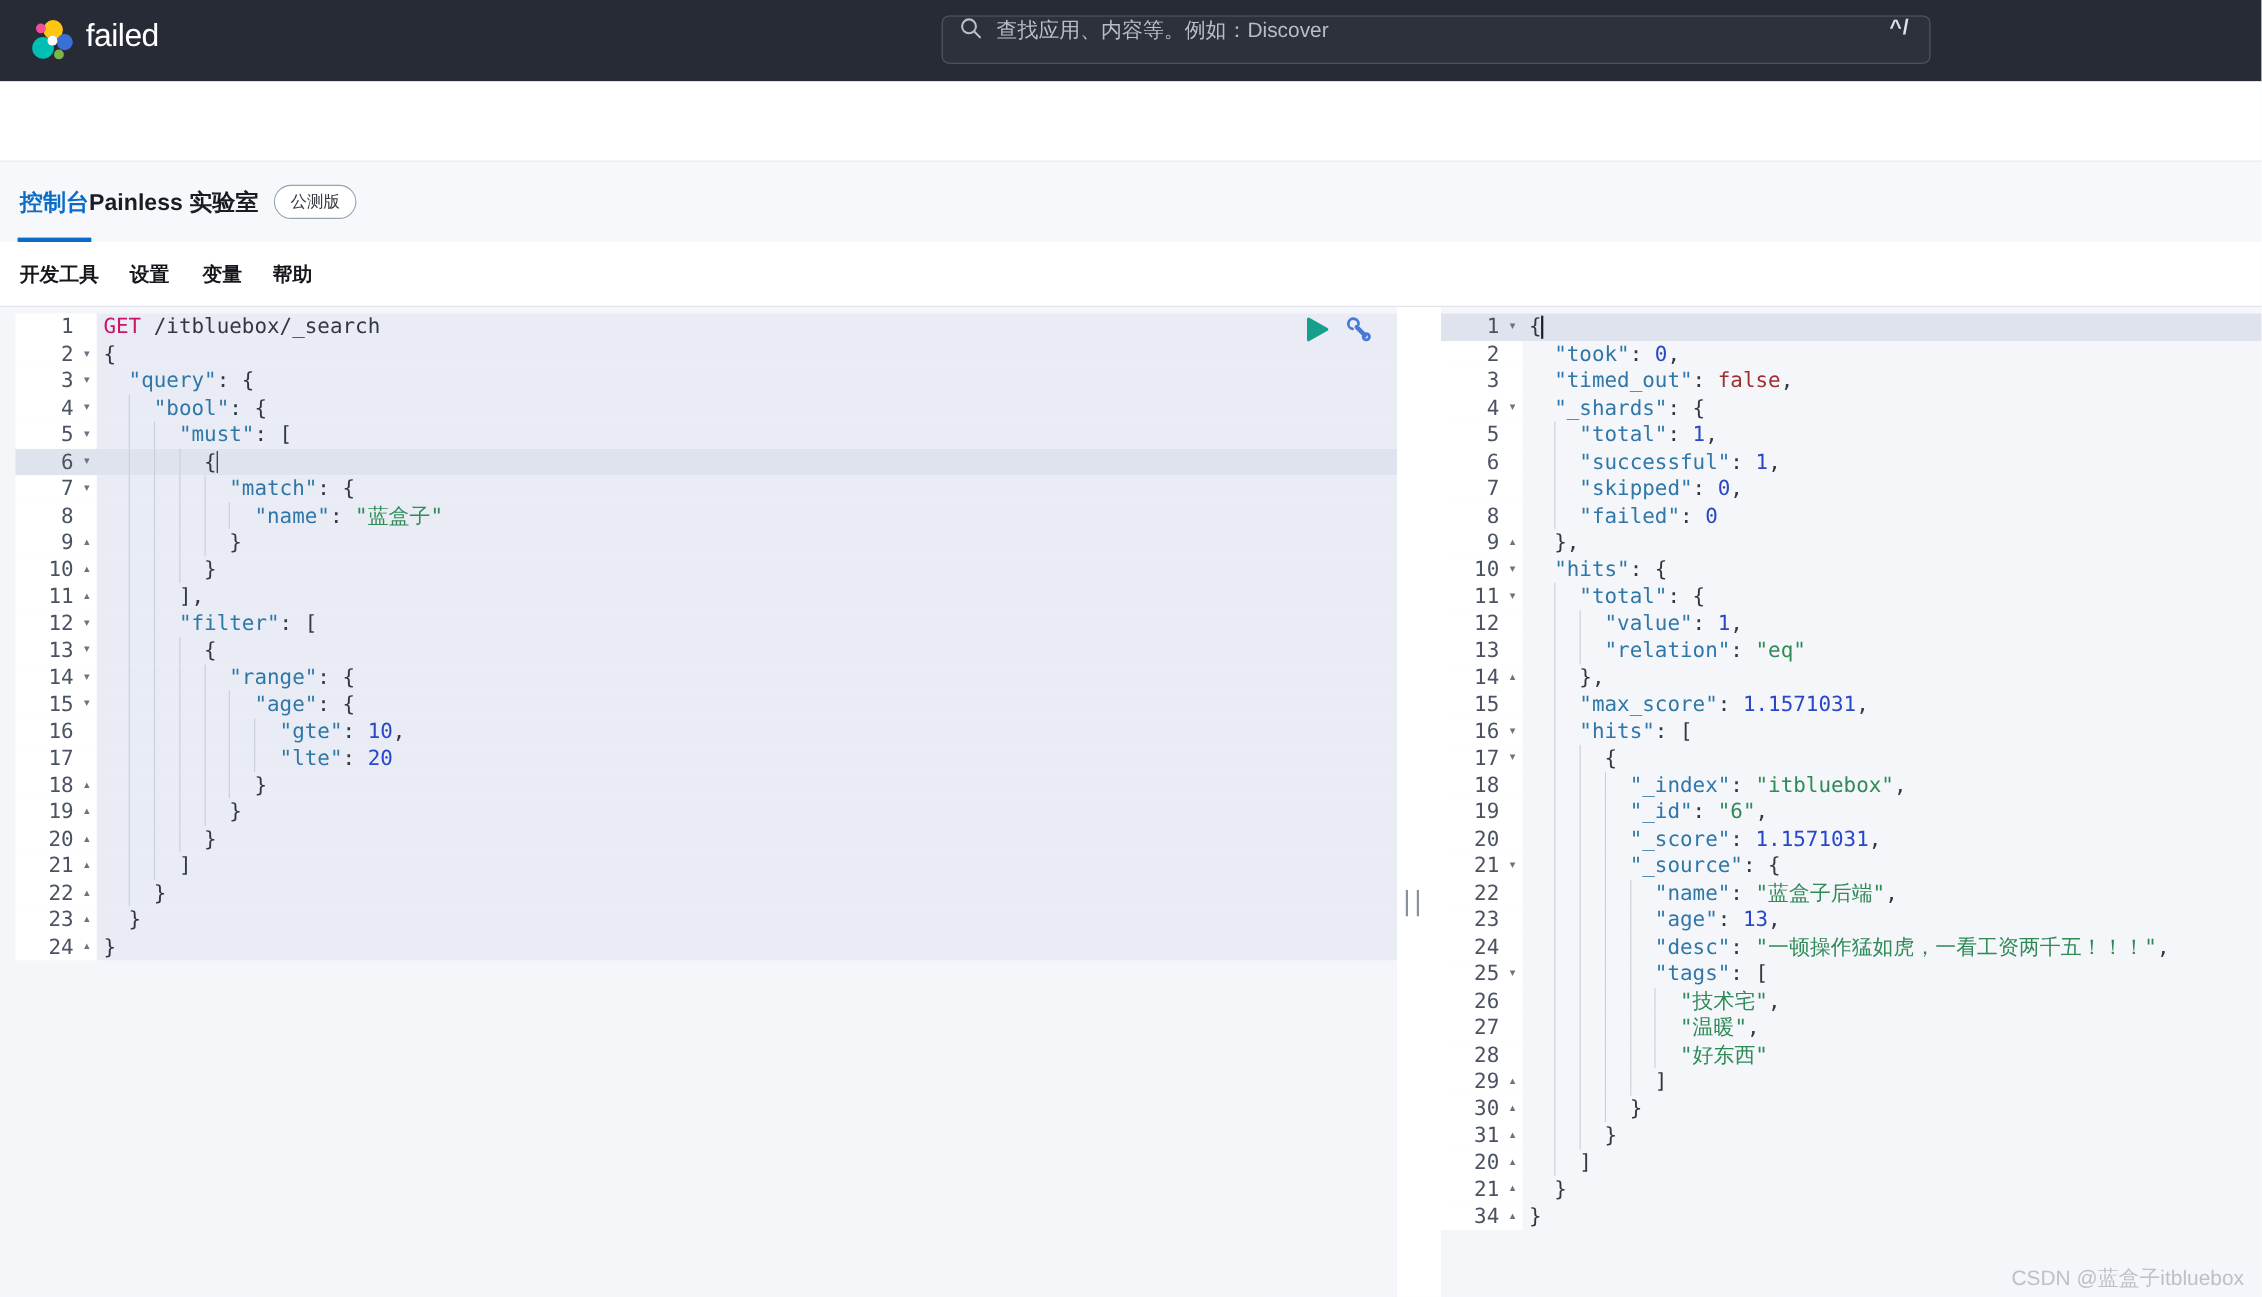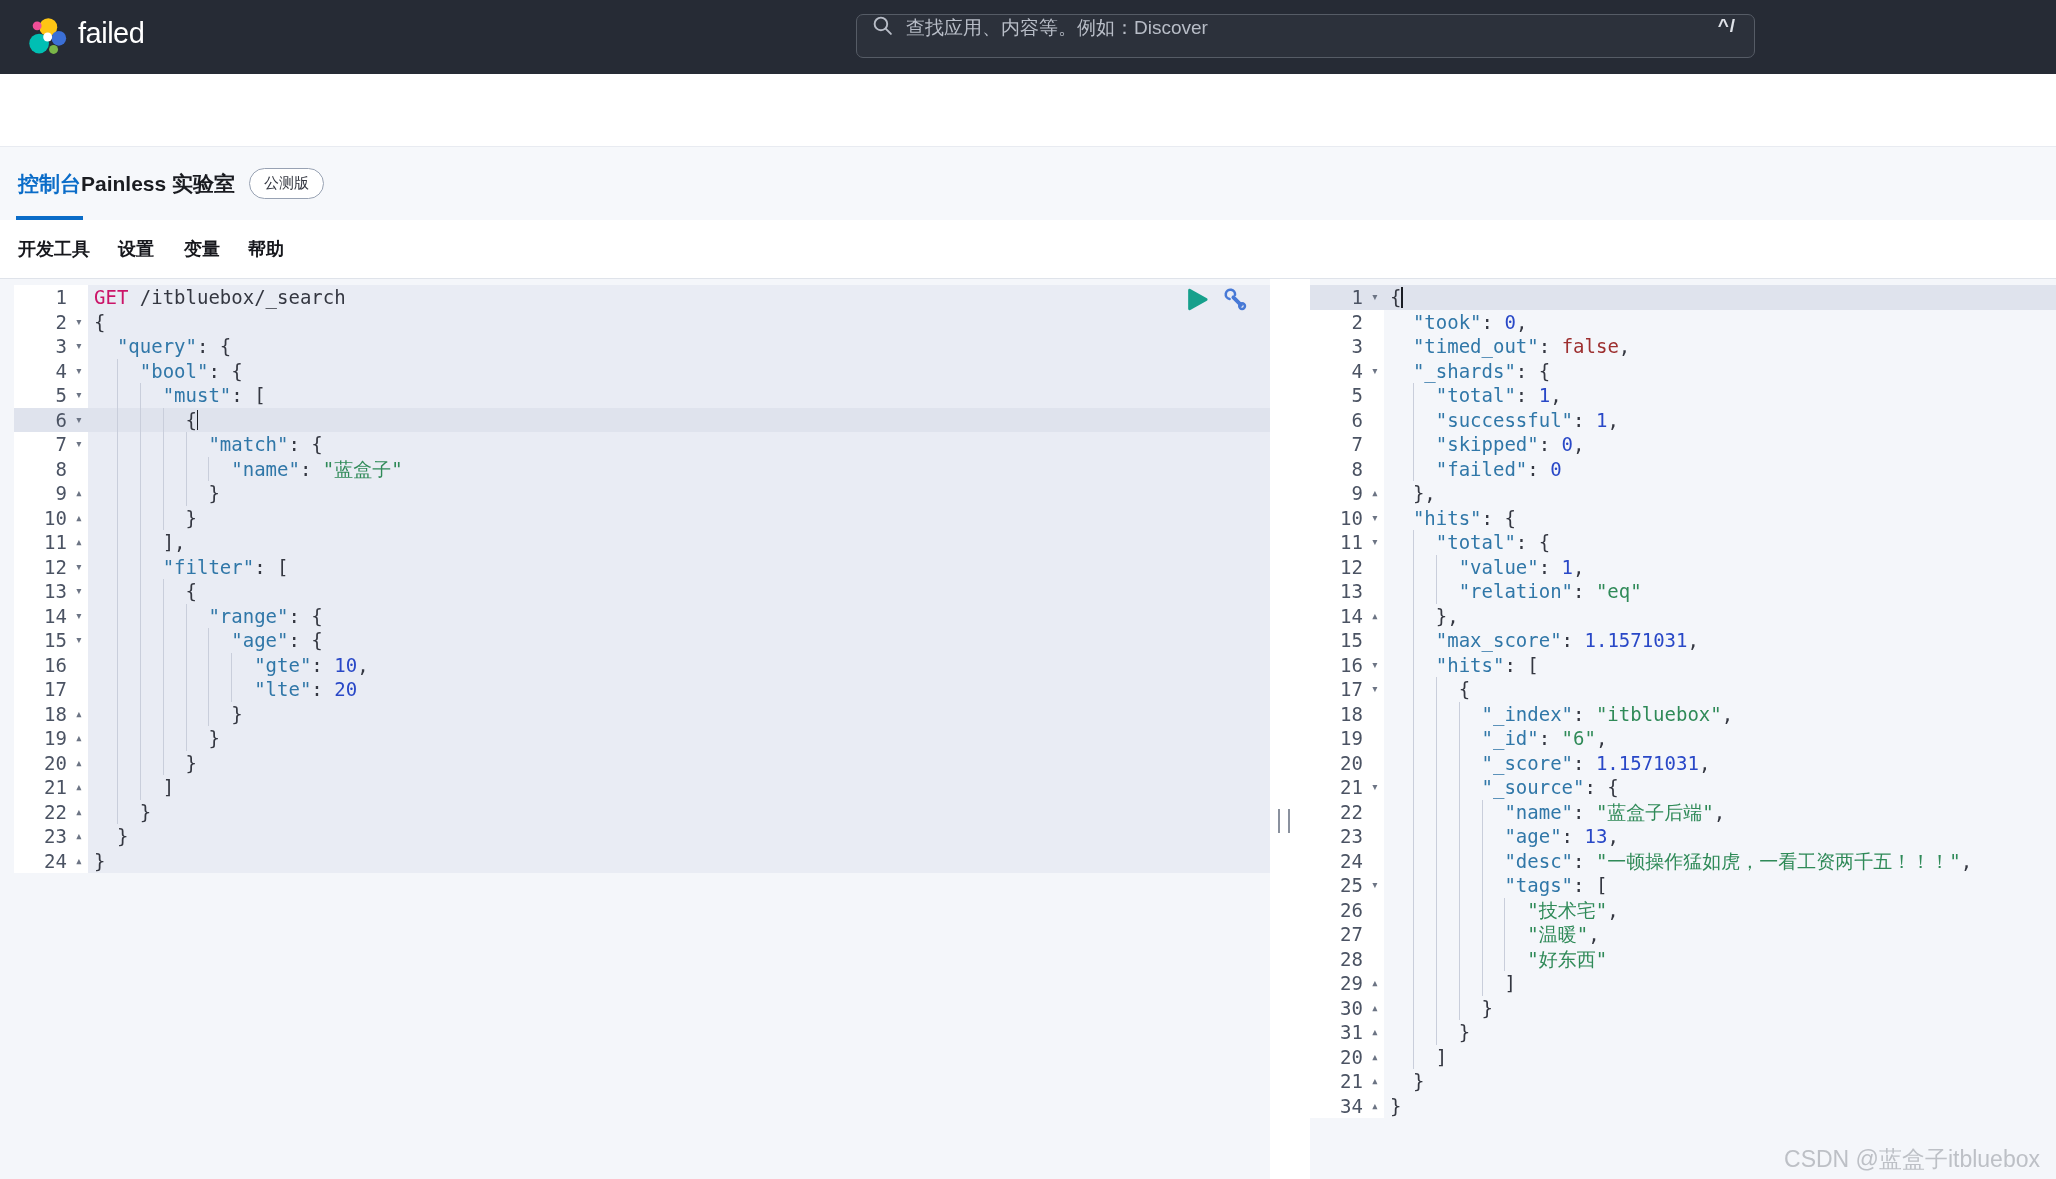--- a/index.html
+++ b/index.html
@@ -73,21 +73,21 @@
 
   .splitcol{width:30px;flex:none;background:#fff;position:relative;}
   .grip{position:absolute;left:8px;top:530px;width:8px;height:24px;cursor:col-resize;
         border-left:2px solid #8a919e;border-right:2px solid #8a919e;}
 
   .req-actions{position:absolute;left:1186px;top:7px;display:flex;gap:13px;align-items:center;z-index:4;}
   .req-actions svg{display:block;cursor:pointer;}
 
   .rgutpad{width:10px;flex:none;background:#fff;}
 
-  .watermark{position:absolute;right:16px;bottom:4px;font-size:23px;color:var(--watermark);z-index:6;}
+  .watermark{position:absolute;right:16px;bottom:4px;font-size:19px;color:var(--watermark);z-index:6;}
 </style>
 </head>
 <body>
 
 <div class="hdr">
   <svg class="logo" viewBox="0 0 32 32">
     <circle cx="10" cy="21" r="7.5" fill="#00bfb3"></circle>
     <circle cx="17" cy="8.5" r="6.8" fill="#fec514"></circle>
     <circle cx="25" cy="17" r="5.6" fill="#3b6fd6"></circle>
     <circle cx="8.5" cy="7.5" r="3.4" fill="#f04e98"></circle>

